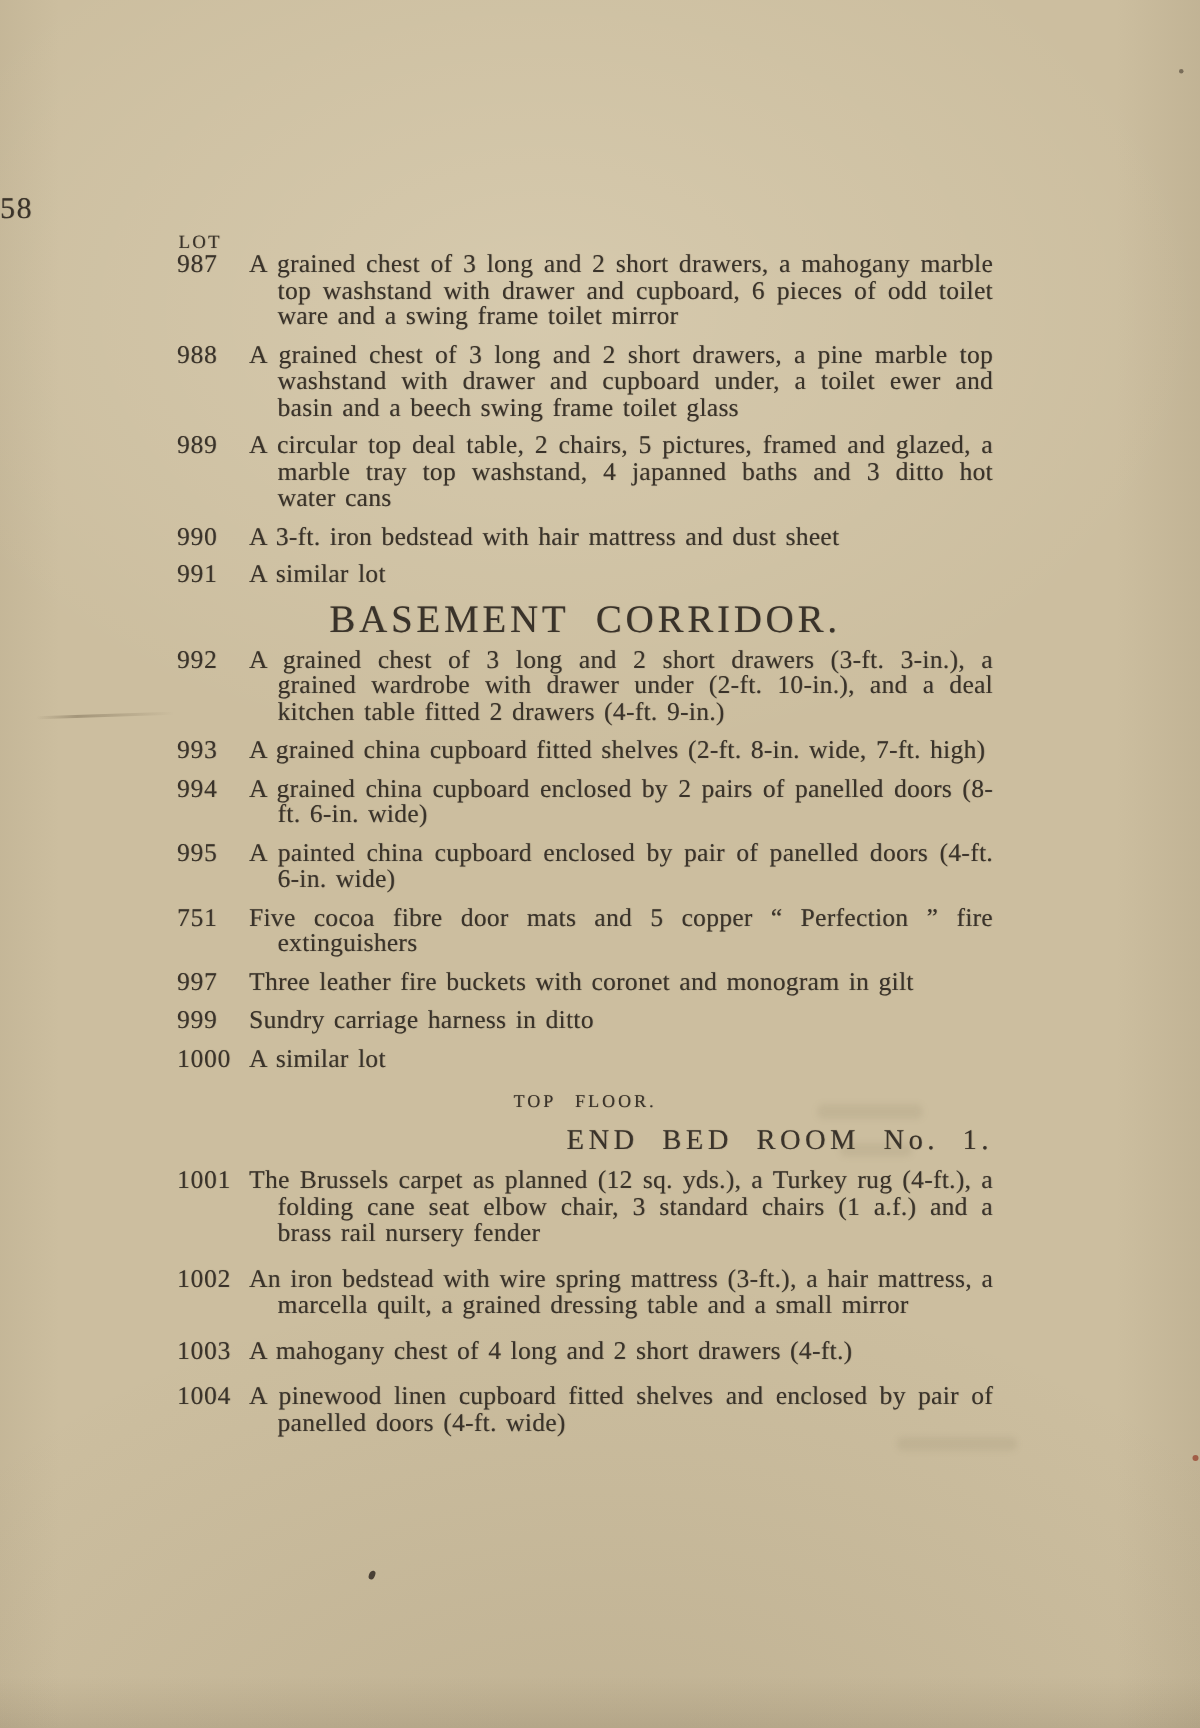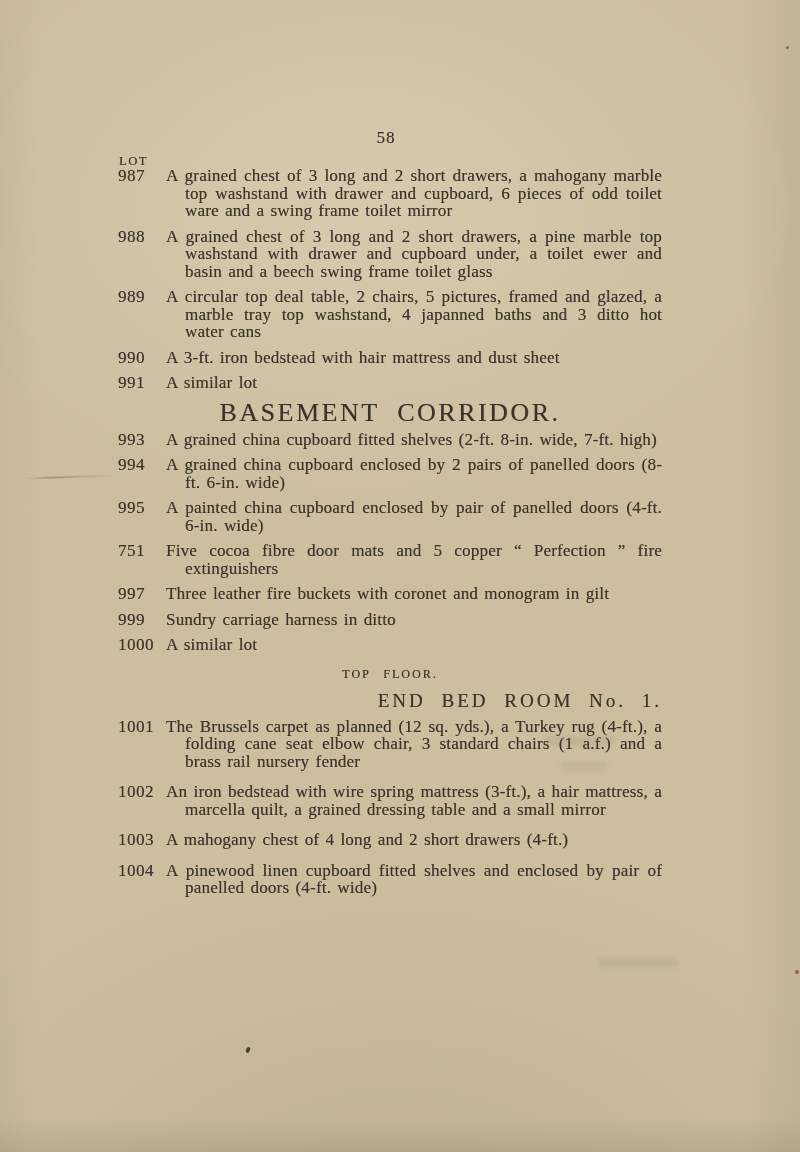--- a/index.html
+++ b/index.html
@@ -16,22 +16,21 @@
       linear-gradient(0deg, rgba(80,66,44,0.12) 0%, rgba(80,66,44,0) 3%);
     font-family: "Liberation Serif", "DejaVu Serif", serif;
     color: #3a332a;
   }
   .ink { text-shadow: 0.3px 0.3px 0.6px rgba(42,35,26,0.45); }
 
   .page-number {
     position: absolute;
     top: 128px; left: 0;
     width: 772px;
-    text-align: center;
-    font-size: 17px;
+    font-size: 20px;
     letter-spacing: 1px;
   }
   .lot-label {
     position: absolute;
     top: 154px; left: 119px;
     font-size: 12.5px;
     letter-spacing: 1.5px;
   }
   .content {
     position: absolute;
@@ -129,20 +128,24 @@
           <div class="lot-description ink">A 3-ft. iron bedstead with hair mattress and dust sheet</div>
         </div>
         <div class="lot-entry">
           <div class="lot-number ink">991</div>
           <div class="lot-description ink">A similar lot</div>
         </div>
       </section>
       <section class="catalog-section">
         <h2 class="section-heading ink">BASEMENT CORRIDOR.</h2>
         <div class="lot-entry">
+          <div class="lot-number ink">992</div>
+          <div class="lot-description ink">A grained chest of 3 long and 2 short drawers (3-ft. 3-in.), a grained wardrobe with drawer under (2-ft. 10-in.), and a deal kitchen table fitted 2 drawers (4-ft. 9-in.)</div>
+        </div>
+        <div class="lot-entry">
           <div class="lot-number ink">993</div>
           <div class="lot-description ink">A grained china cupboard fitted shelves (2-ft. 8-in. wide, 7-ft. high)</div>
         </div>
         <div class="lot-entry">
           <div class="lot-number ink">994</div>
           <div class="lot-description ink">A grained china cupboard enclosed by 2 pairs of panelled doors (8-ft. 6-in. wide)</div>
         </div>
         <div class="lot-entry">
           <div class="lot-number ink">995</div>
           <div class="lot-description ink">A painted china cupboard enclosed by pair of panelled doors (4-ft. 6-in. wide)</div>

